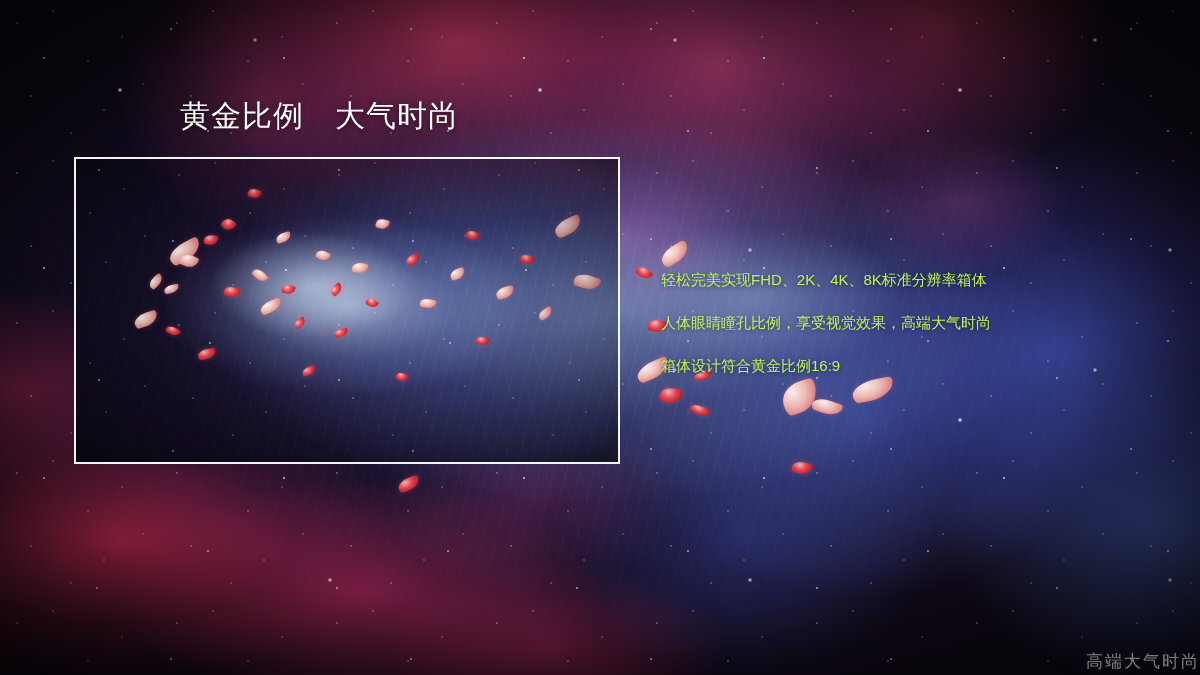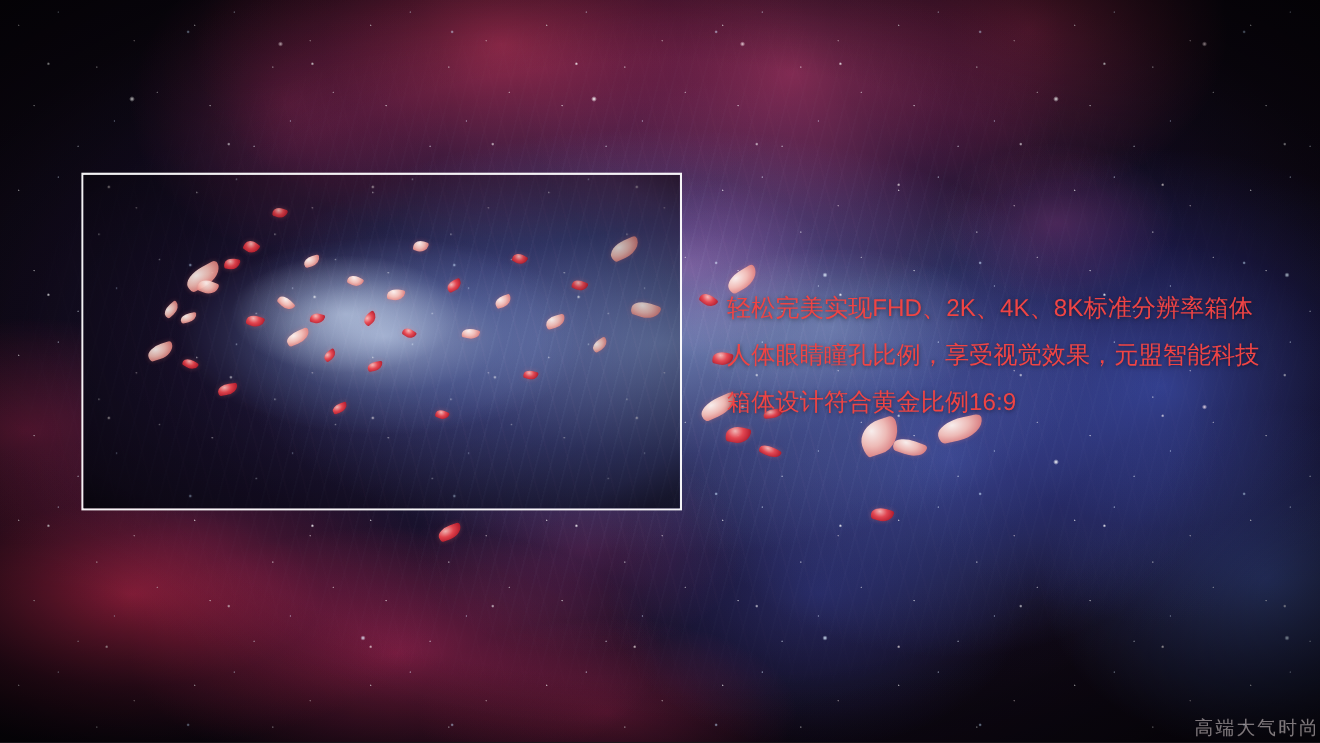--- a/index.html
+++ b/index.html
@@ -171,23 +171,23 @@
     white-space: pre;
     text-shadow: 0 1px 5px rgba(0,0,0,0.55);
   }
   #body-copy {
     position: absolute;
     left: 661px;
     top: 258px;
     width: 510px;
   }
   .body-line {
-    font-size: 22px;
+    font-size: 15px;
     line-height: 43px;
-    color: #ef4444;
+    color: #bef264;
     white-space: nowrap;
     text-shadow: 0 1px 4px rgba(0,0,0,0.50);
   }
   #watermark {
     position: absolute;
     right: 0px;
     bottom: 2px;
     font-size: 17px;
     color: rgba(235,225,225,0.52);
     letter-spacing: 2px;
@@ -219,20 +219,21 @@
       <div class="petal pale" style="left: 782px; top: 382px; width: 36px; height: 30px; transform: rotate(-18deg);"></div>
       <div class="petal pale" style="left: 812px; top: 400px; width: 30px; height: 14px; transform: rotate(20deg);"></div>
       <div class="petal pale" style="left: 852px; top: 380px; width: 42px; height: 20px; transform: rotate(-12deg);"></div>
       <div class="petal deep" style="left: 792px; top: 462px; width: 20px; height: 12px; transform: rotate(16deg);"></div>
       <div class="petal pale" style="left: 660px; top: 246px; width: 30px; height: 16px; transform: rotate(-30deg);"></div>
       <div class="petal deep" style="left: 648px; top: 320px; width: 18px; height: 12px; transform: rotate(14deg);"></div>
       <div class="petal deep" style="left: 636px; top: 268px; width: 16px; height: 10px; transform: rotate(38deg);"></div>
       <div class="petal deep" style="left: 398px; top: 478px; width: 22px; height: 12px; transform: rotate(-20deg);"></div>
     </div>
 
+  <div id="slide-title">黄金比例　大气时尚</div>
 
   <div id="picture-frame">
     <div id="frame-inner">
       <div id="frame-photo">
         <div class="nebula-layer" id="fp-base" style="background-image: radial-gradient(46% 40% at 50% 46%, rgba(150, 185, 235, 0.55) 0%, rgba(90, 120, 200, 0.3) 38%, rgba(30, 35, 90, 0) 72%), radial-gradient(70% 62% at 50% 45%, rgba(70, 70, 150, 0.55) 0%, rgba(25, 20, 60, 0.35) 55%, rgba(6, 3, 10, 0) 85%), radial-gradient(120% 100%, rgb(26, 15, 34) 0%, rgb(11, 6, 16) 60%, rgb(5, 2, 7) 100%); background-size: auto, auto, auto; mix-blend-mode: normal; opacity: 1; mask-image: none;"></div>
         <div class="nebula-layer" id="fp-red-top" style="background-image: radial-gradient(30% 34% at 38% 6%, rgba(196, 46, 74, 0.7) 0%, rgba(150, 30, 60, 0.32) 45%, rgba(80, 10, 35, 0) 78%), radial-gradient(26% 40% at 60% 10%, rgba(190, 52, 90, 0.62) 0%, rgba(130, 28, 66, 0.28) 48%, rgba(60, 10, 35, 0) 80%), radial-gradient(20% 30% at 78% 4%, rgba(168, 40, 66, 0.5) 0%, rgba(90, 18, 40, 0) 75%), radial-gradient(16% 26% at 22% 14%, rgba(150, 36, 70, 0.42) 0%, rgba(70, 14, 36, 0) 76%); background-size: auto, auto, auto, auto; mix-blend-mode: screen; opacity: 1; mask-image: none;"></div>
         <div class="nebula-layer" id="fp-blue" style="background-image: radial-gradient(30% 40% at 88% 52%, rgba(52, 82, 190, 0.62) 0%, rgba(26, 40, 120, 0.3) 48%, rgba(10, 16, 60, 0) 80%), radial-gradient(26% 34% at 72% 62%, rgba(62, 96, 200, 0.52) 0%, rgba(22, 36, 110, 0) 78%), radial-gradient(22% 30% at 96% 78%, rgba(70, 110, 210, 0.46) 0%, rgba(20, 34, 100, 0) 78%), radial-gradient(20% 26% at 62% 80%, rgba(48, 70, 170, 0.4) 0%, rgba(16, 26, 90, 0) 80%); background-size: auto, auto, auto, auto; mix-blend-mode: screen; opacity: 1; mask-image: none;"></div>
         <div class="nebula-layer" id="fp-core" style="background-image: radial-gradient(20% 17% at 29% 45%, rgba(196, 220, 255, 0.6) 0%, rgba(120, 160, 230, 0.22) 45%, rgba(40, 70, 140, 0) 78%), radial-gradient(12% 11% at 26% 42%, rgba(230, 244, 255, 0.55) 0%, rgba(150, 190, 240, 0) 72%), radial-gradient(16% 14% at 63% 44%, rgba(170, 200, 250, 0.3) 0%, rgba(80, 110, 190, 0) 76%); background-size: auto, auto, auto; mix-blend-mode: screen; opacity: 1; mask-image: none;"></div>
         <div class="nebula-layer" id="fp-wisps" style="background-image: repeating-linear-gradient(104deg, rgba(160, 190, 240, 0.1) 0px, rgba(160, 190, 240, 0.1) 1px, rgba(0, 0, 0, 0) 2px, rgba(0, 0, 0, 0) 13px), repeating-linear-gradient(76deg, rgba(210, 120, 160, 0.07) 0px, rgba(210, 120, 160, 0.07) 1px, rgba(0, 0, 0, 0) 2px, rgba(0, 0, 0, 0) 17px); background-size: auto, auto; mix-blend-mode: screen; opacity: 0.5; mask-image: radial-gradient(62% 58% at 50% 48%, rgb(0, 0, 0) 10%, rgba(0, 0, 0, 0) 80%);"></div>
         <div class="nebula-layer" id="fp-stars-s" style="background-image: radial-gradient(1px 1px at 17px 23px, rgba(255, 255, 255, 0.85), rgba(0, 0, 0, 0)), radial-gradient(1px 1px at 53px 11px, rgba(210, 230, 255, 0.75), rgba(0, 0, 0, 0)), radial-gradient(1px 1px at 88px 61px, rgba(255, 255, 255, 0.7), rgba(0, 0, 0, 0)), radial-gradient(1px 1px at 122px 37px, rgba(255, 235, 235, 0.65), rgba(0, 0, 0, 0)), radial-gradient(1px 1px at 31px 96px, rgba(255, 255, 255, 0.8), rgba(0, 0, 0, 0)), radial-gradient(1px 1px at 104px 110px, rgba(200, 220, 255, 0.7), rgba(0, 0, 0, 0)), radial-gradient(1px 1px at 143px 84px, rgba(255, 255, 255, 0.6), rgba(0, 0, 0, 0)), radial-gradient(1px 1px at 71px 133px, rgba(230, 240, 255, 0.72), rgba(0, 0, 0, 0)); background-size: 160px 150px, 160px 150px, 160px 150px, 160px 150px, 160px 150px, 160px 150px, 160px 150px, 160px 150px; mix-blend-mode: screen; opacity: 1; mask-image: none;"></div>
@@ -273,19 +274,19 @@
           <div class="petal pale" style="left: 498px; top: 116px; width: 26px; height: 14px; transform: rotate(18deg);"></div>
           <div class="petal deep" style="left: 226px; top: 208px; width: 14px; height: 8px; transform: rotate(-20deg);"></div>
           <div class="petal deep" style="left: 320px; top: 214px; width: 12px; height: 8px; transform: rotate(24deg);"></div>
         </div>
       <div id="frame-shade"></div>
     </div>
   </div>
 
   <div id="body-copy">
     <div class="body-line">轻松完美实现FHD、2K、4K、8K标准分辨率箱体</div>
-    <div class="body-line">人体眼睛瞳孔比例，享受视觉效果，元盟智能科技</div>
+    <div class="body-line">人体眼睛瞳孔比例，享受视觉效果，高端大气时尚</div>
     <div class="body-line">箱体设计符合黄金比例16:9</div>
   </div>
 
   <div id="watermark">高端大气时尚</div>
 
 </div>
 
 </body></html>

